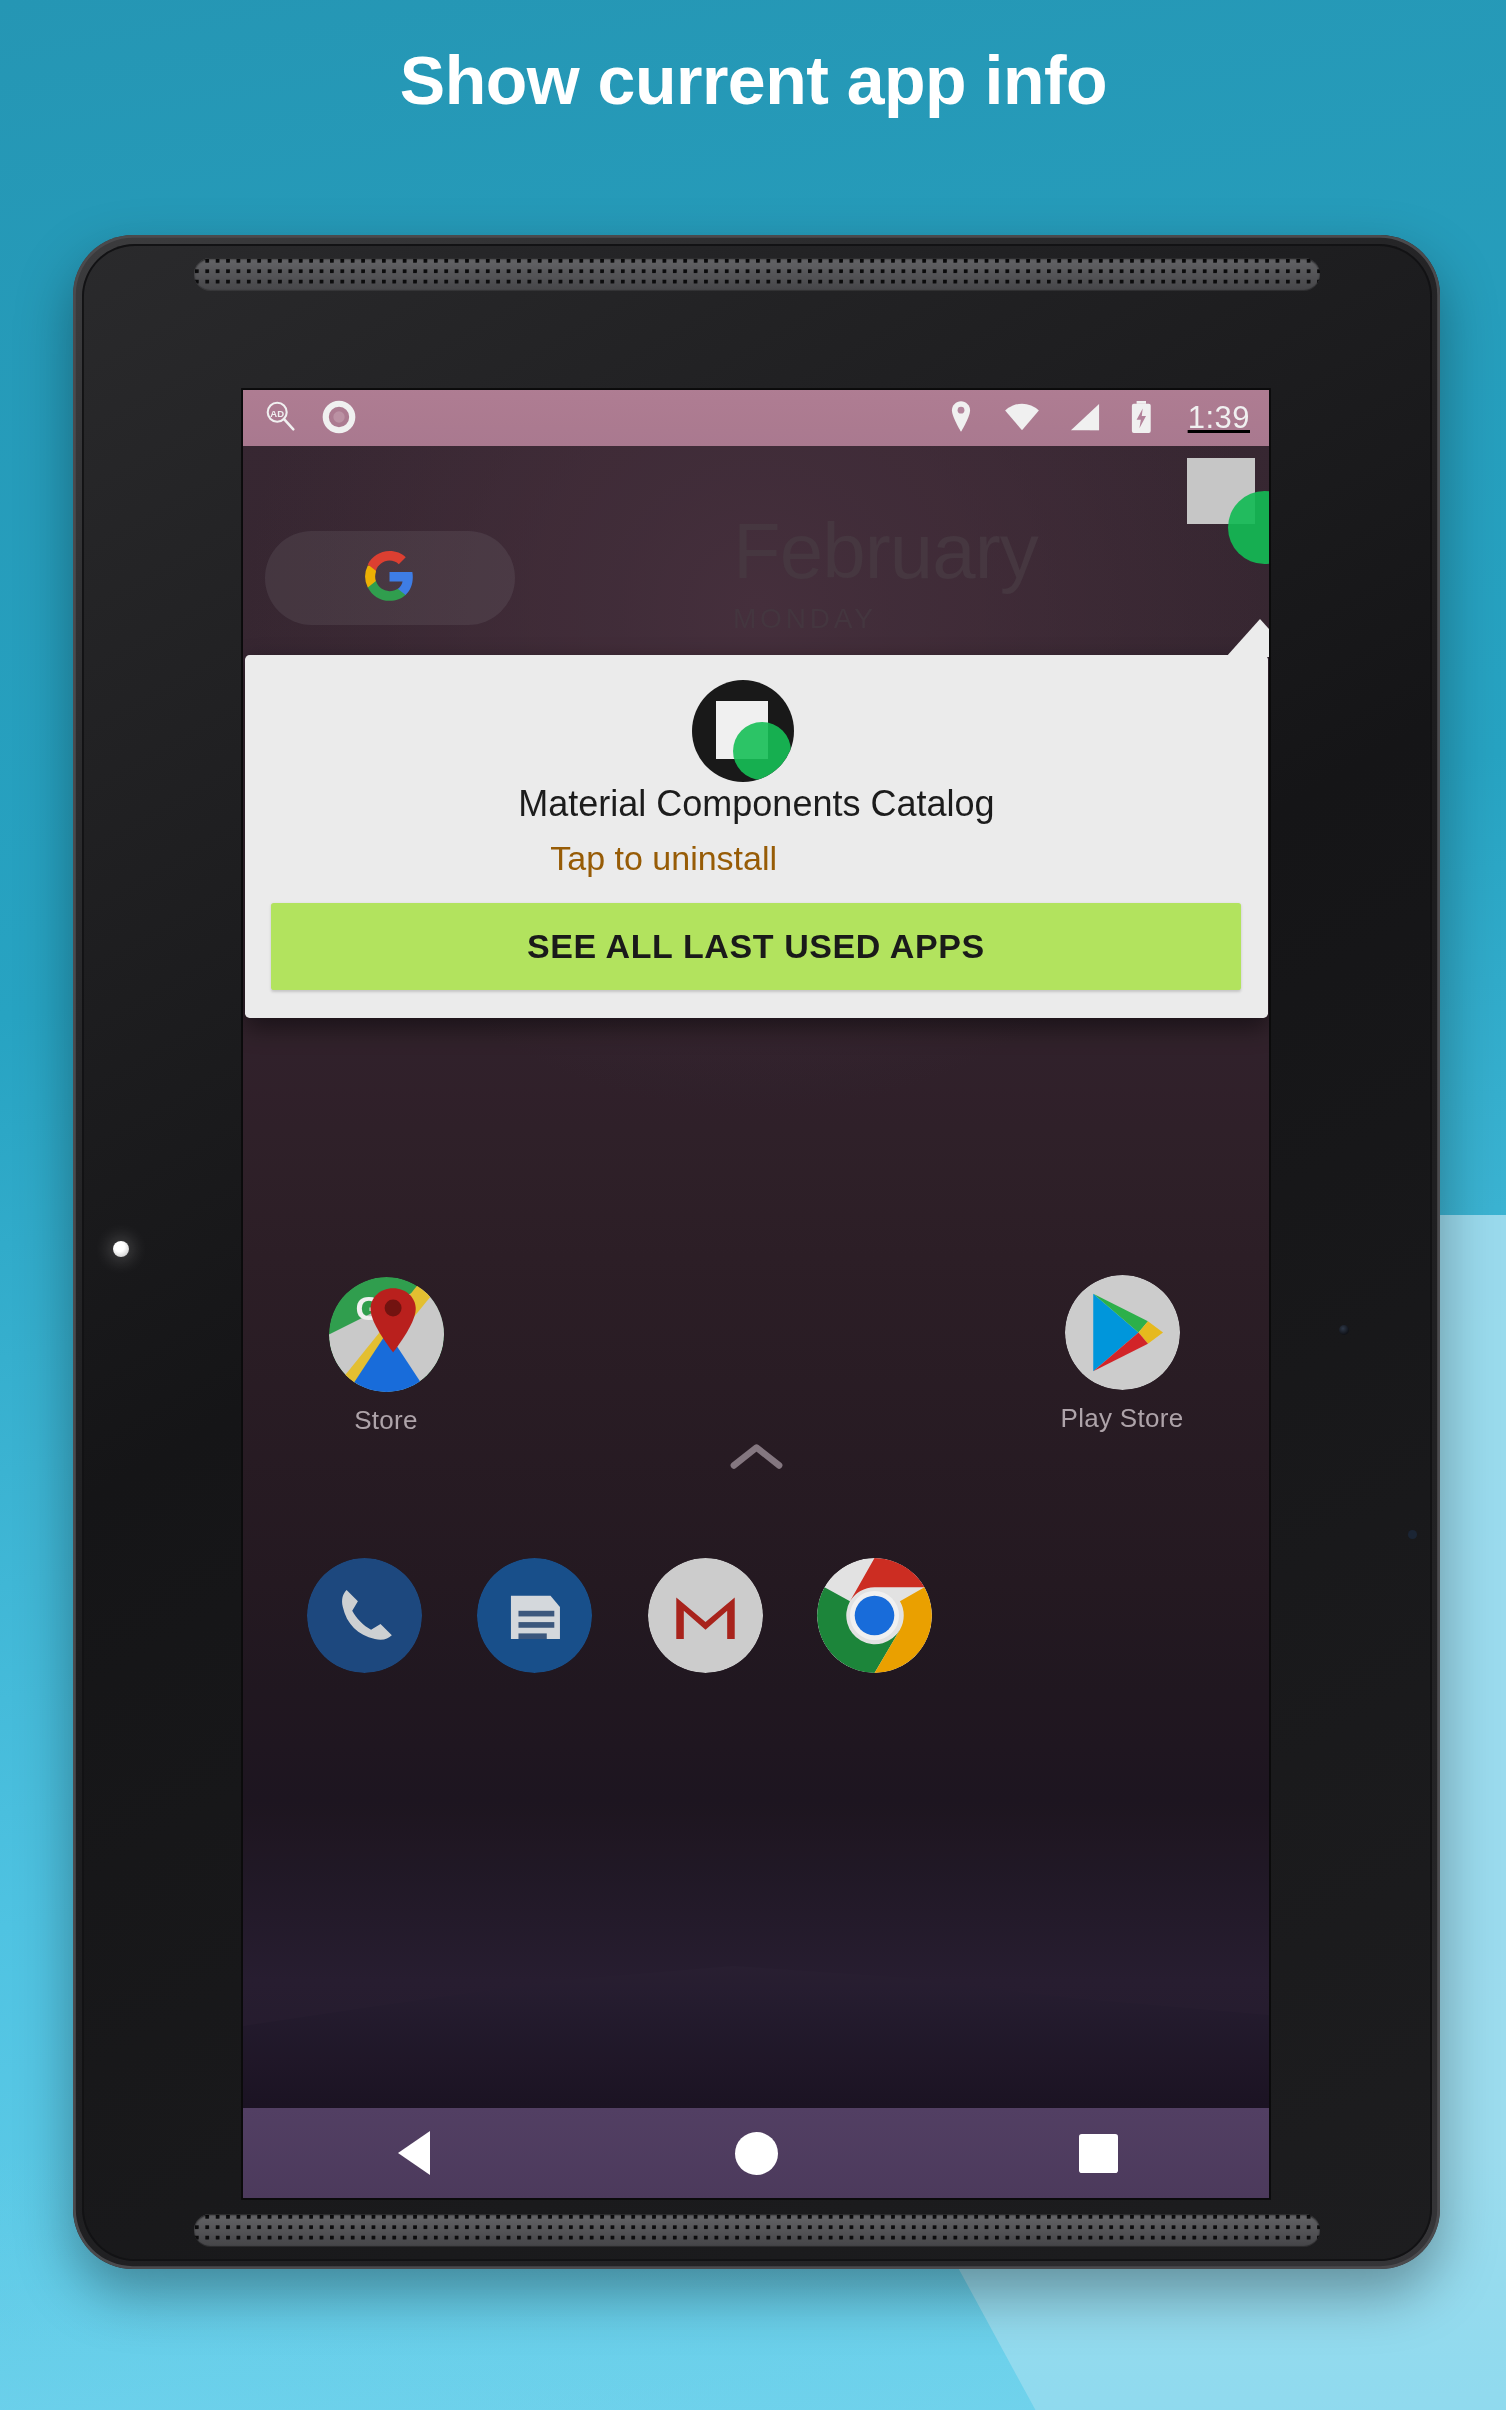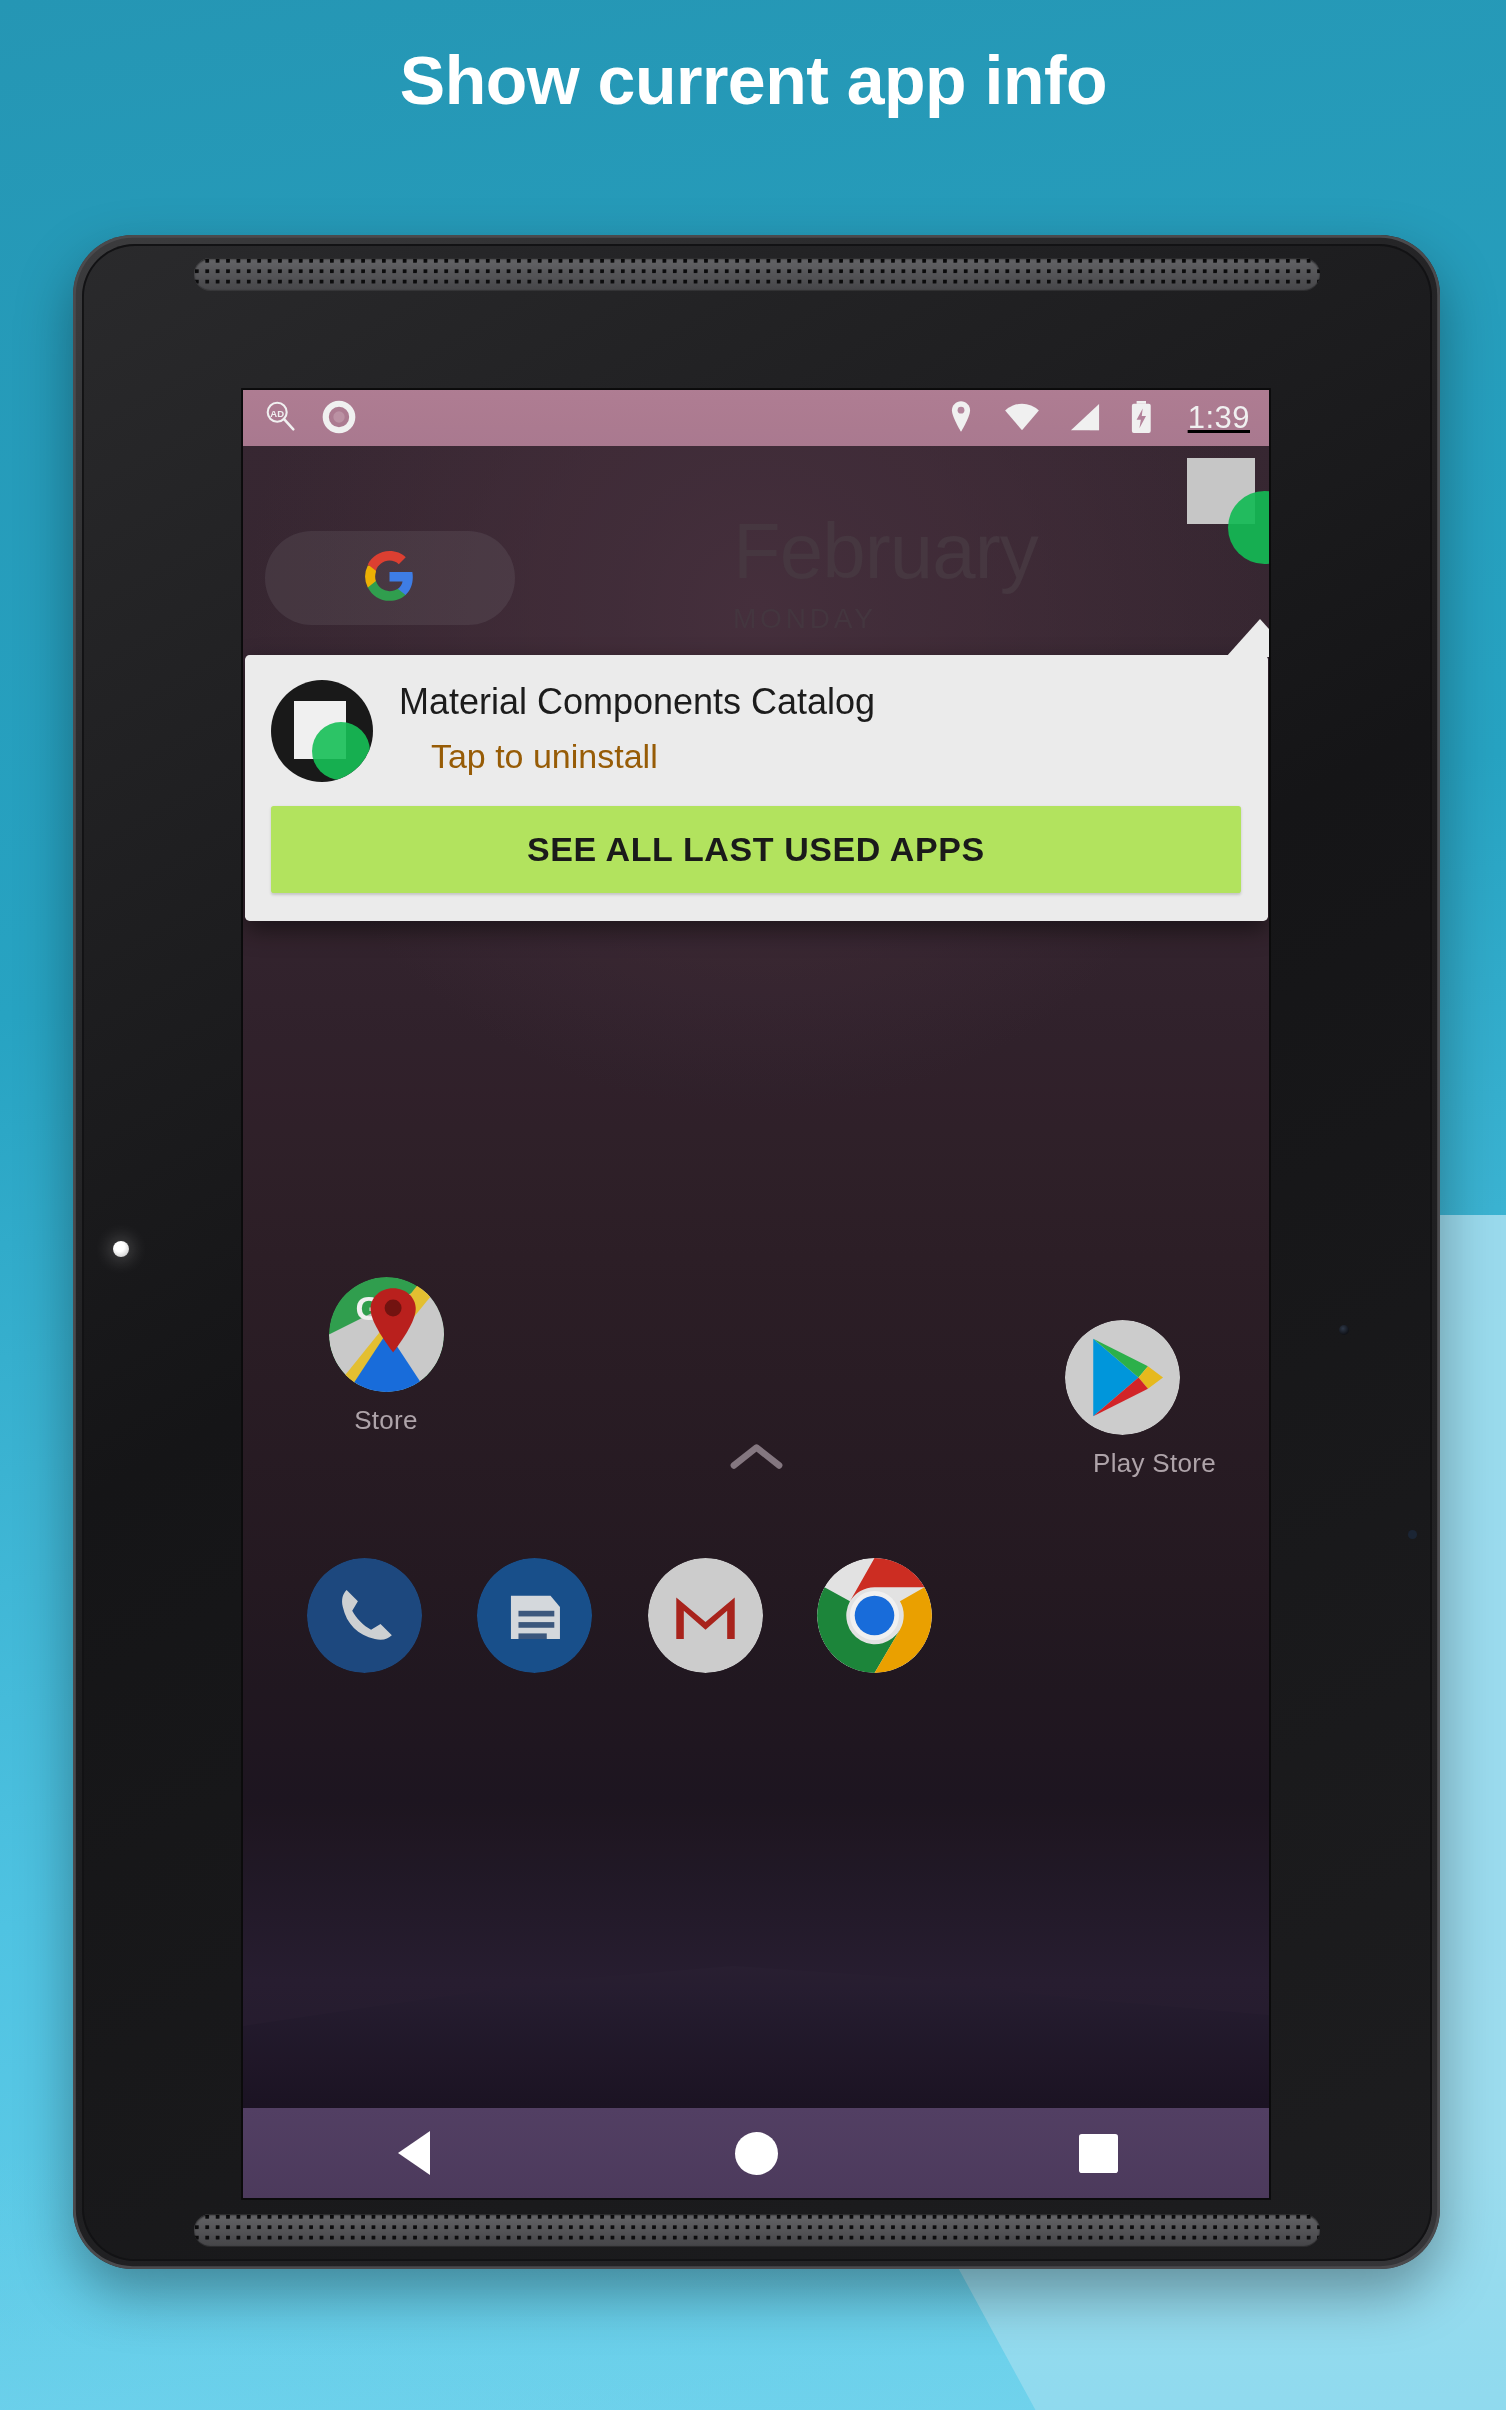--- a/index.html
+++ b/index.html
@@ -170,21 +170,21 @@
     border-radius:4.7px;
     box-shadow:0 9.4px 24.5px rgba(0,0,0,.45);
   }
   #dialog-pointer {
     position:absolute; left:981px; top:-36px;
     width:0; height:0;
     border-left:34px solid transparent;
     border-right:34px solid transparent;
     border-bottom:38px solid #fafafa;
   }
-  #dialog-row { display:flex; padding:24.5px 26px 11.3px 26px; }
+  #dialog-row { display:flex; align-items:center; padding:24.5px 26px 11.3px 26px;flex-direction:column; }
 
   #dialog-app-icon {
     position:relative; width:102px; height:102px; flex:0 0 102px;
     border-radius:50%;
     background:#1b1b1b;
     overflow:hidden;
     margin-right:26px;
   }
   #dialog-icon-square {
     position:absolute; left:23.5px; top:21px; width:52px; height:58px;
@@ -224,21 +224,21 @@
   }
   .home-app-icon {
     width:115px; height:115px; margin:0 auto 13px auto; position:relative;
     border-radius:50%;
     overflow:hidden;
   }
   .home-app-label {
     font-size:26px; color:#b9aeb4; letter-spacing:0.3px;
   }
   #home-app-maps { left:49px; top:887px; }
-  #home-app-playstore { left:785px; top:930px;text-align:right; }
+  #home-app-playstore { left:785px; top:885px; }
 
   
   #app-drawer-chevron {
     position:absolute; left:486px; top:1050px; width:55px; height:32px;
   }
 
   
   #dock { position:absolute; left:0; top:1168px; width:1026px; height:151px; }
   .dock-item {
     position:absolute; top:0; width:115px; height:115px; border-radius:50%;

